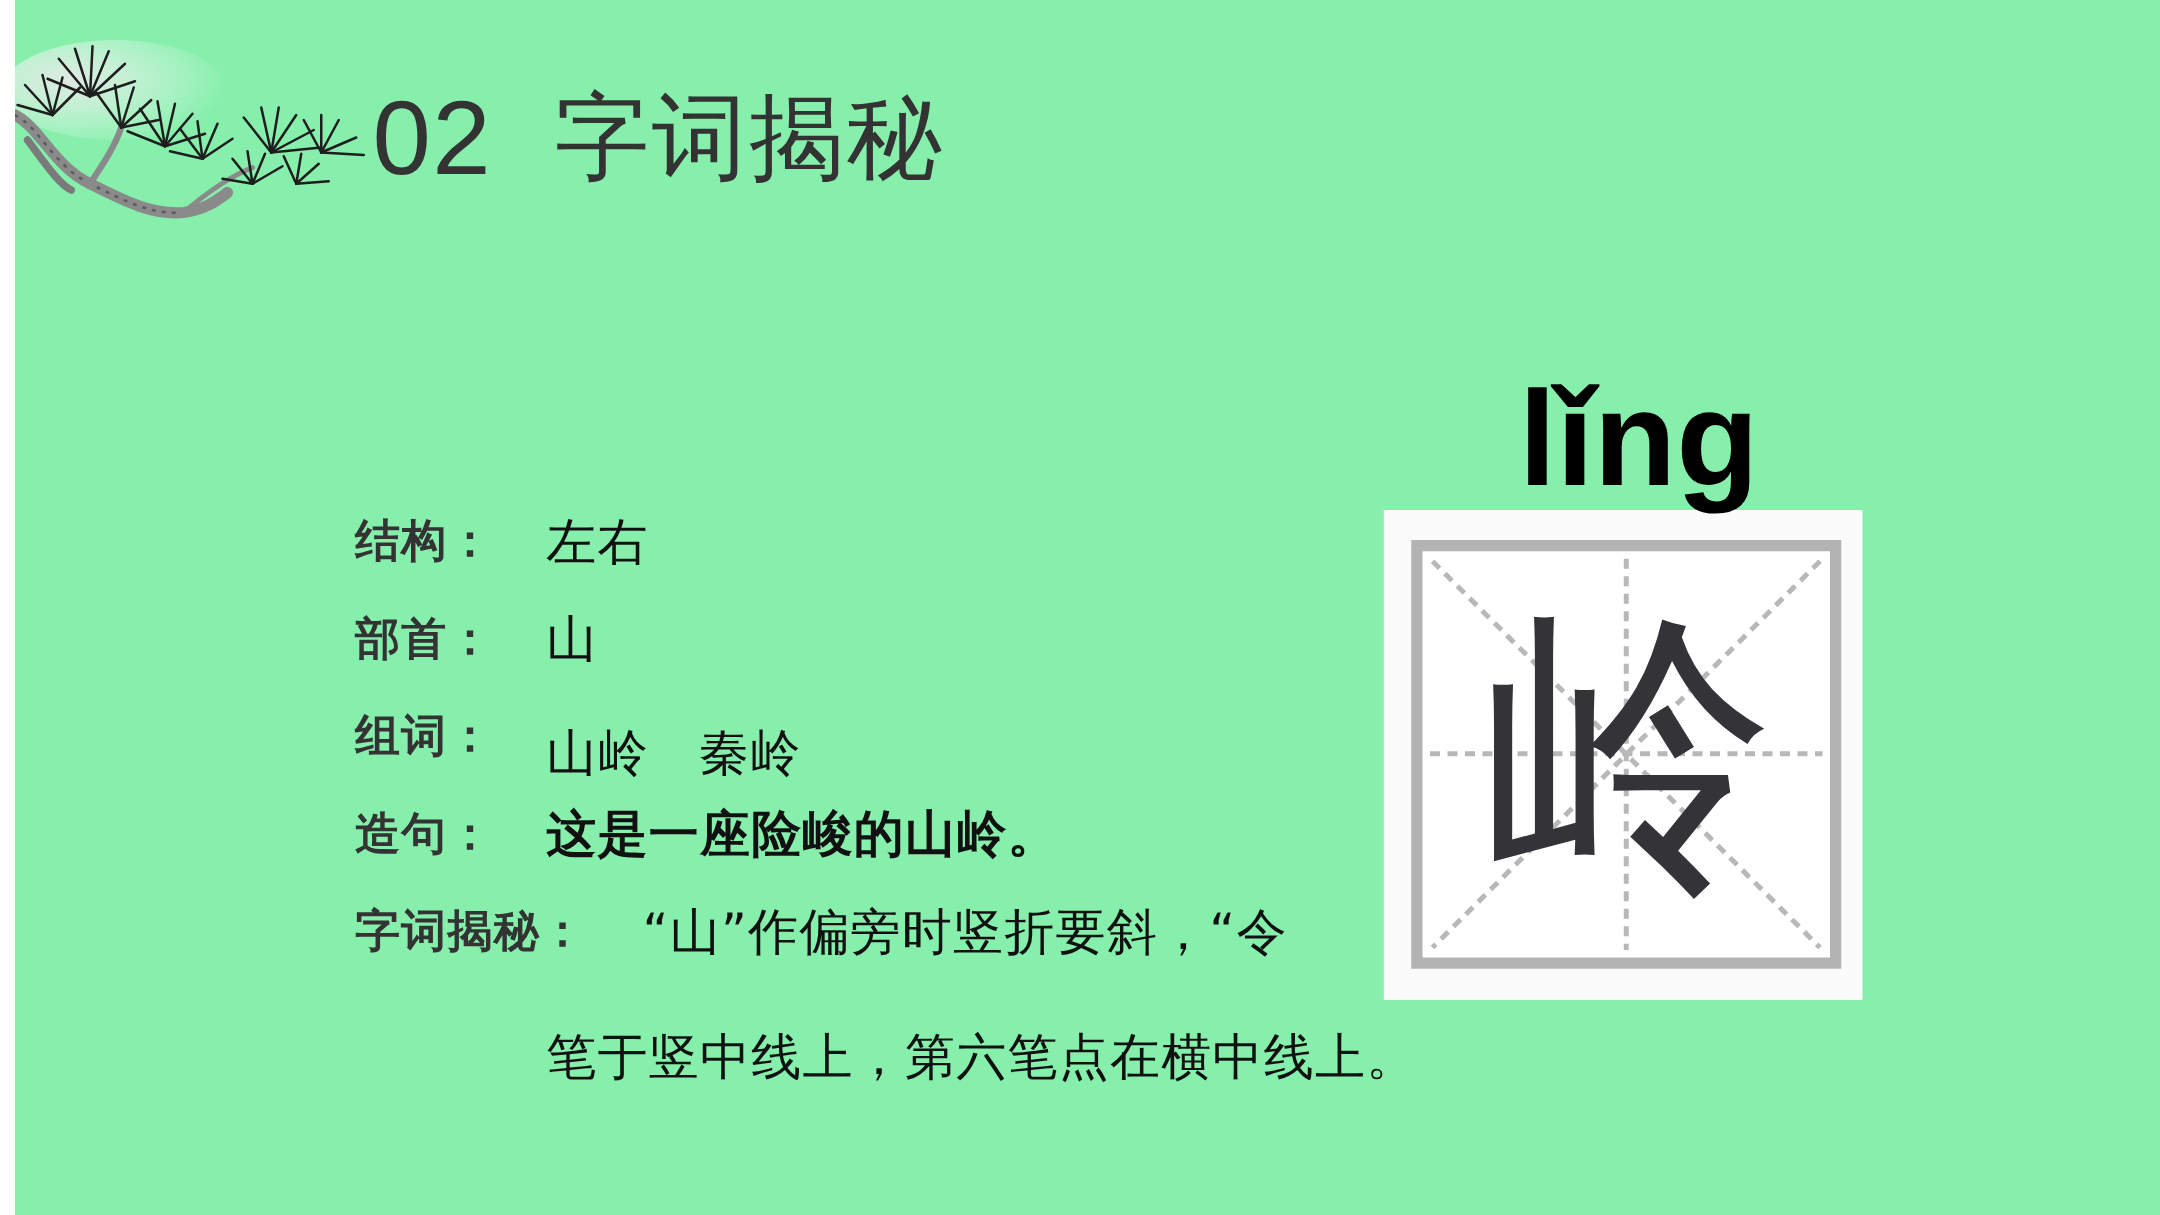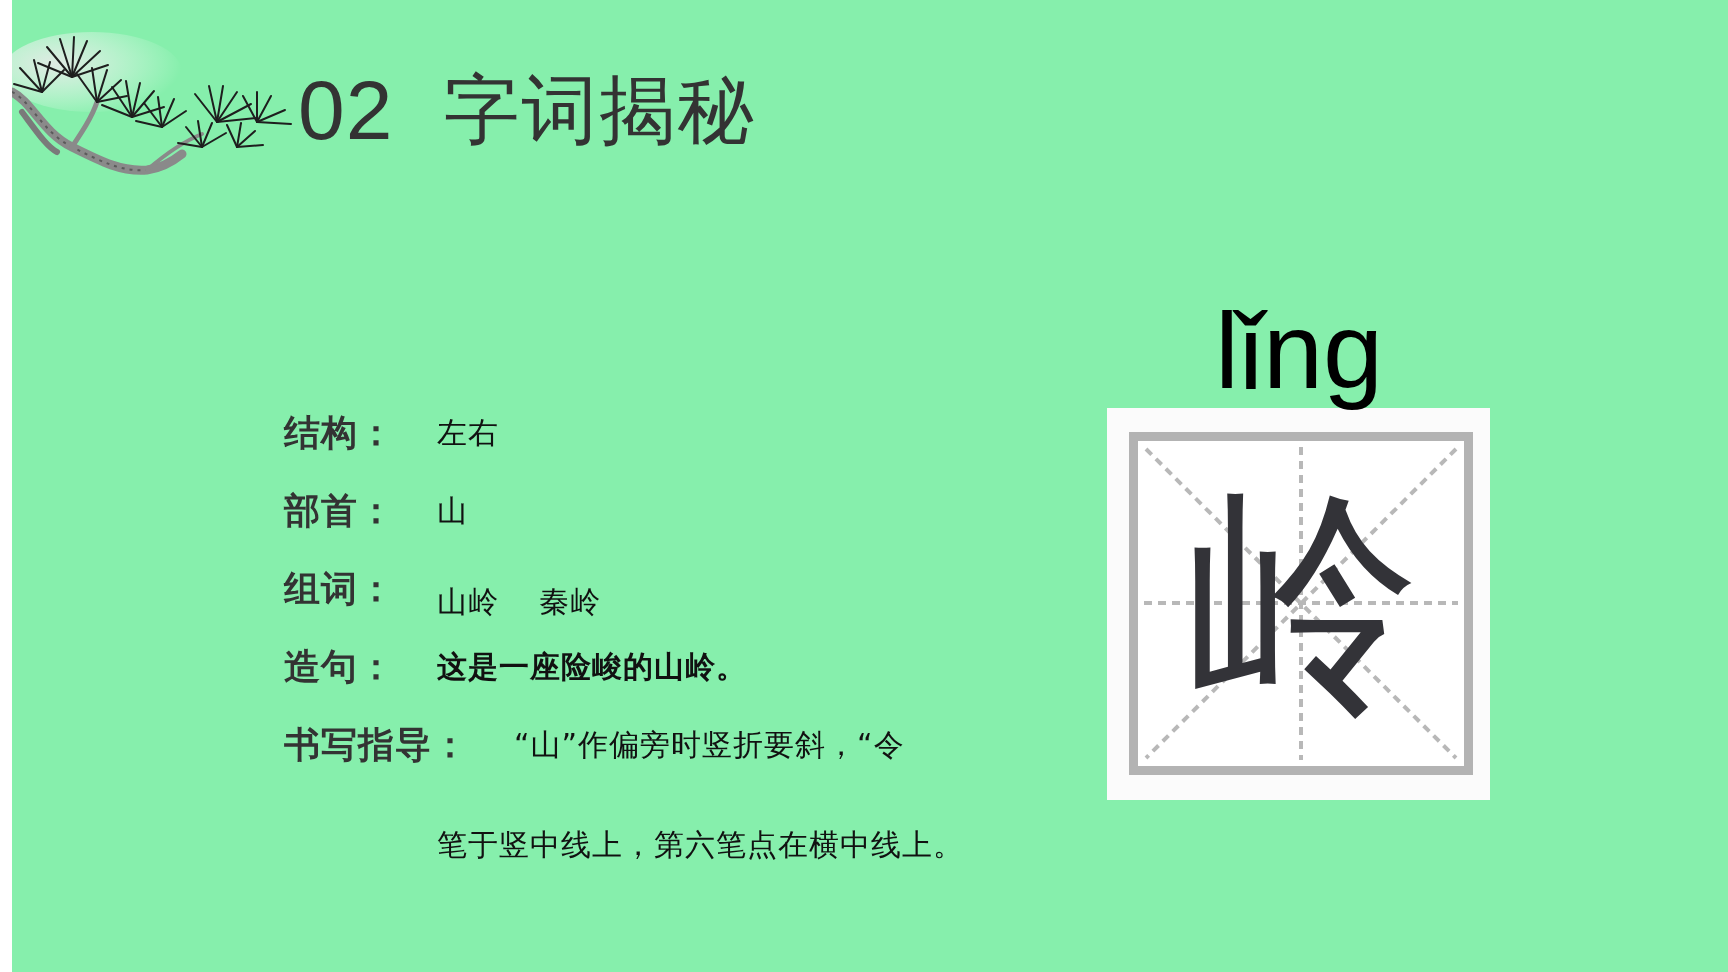--- a/index.html
+++ b/index.html
@@ -38,34 +38,34 @@
   .info { position: absolute; left: 272px; top: 405px; }
   .row {
     position: absolute; left: 0; height: 56px;
     display: flex; align-items: center; white-space: nowrap;
   }
   .label {
     font-size: 36px; font-weight: 700; color: #333333;
     letter-spacing: 1px;
   }
   .value {
-    position: absolute; font-size: 30px; font-weight: 400; color: #111111;
+    position: absolute; font-size: 40px; font-weight: 400; color: #111111;
     letter-spacing: 1px; white-space: nowrap;
   }
   .word-gap { display: inline-block; width: 40px; }
 
   
   .card-panel {
     position: absolute; left: 1095px; top: 408px; width: 383px; height: 392px;
     background: #fbfbfb;
   }
   .pinyin {
     position: absolute; left: 1203px; top: 292px;
     font-family: "Liberation Sans", sans-serif;
-    font-size: 108px; font-weight: 400; color: #000000; line-height: 1.1;
+    font-size: 108px; font-weight: 700; color: #000000; line-height: 1.1;
   }
   .grid-box {
     position: absolute; left: 1117px; top: 432px; width: 326px; height: 325px;
     border: 9px solid #b3b3b3; background: #ffffff;
   }
   .grid-box svg { position: absolute; left: 0; top: 0; width: 326px; height: 325px; }
   .big-char {
     position: absolute; left: 0; top: 0; width: 326px; height: 325px;
     display: flex; align-items: center; justify-content: center;
     font-size: 236px; line-height: 1; color: #333338; font-weight: 400;
@@ -180,21 +180,21 @@
       <span class="label">组词：</span>
       <span class="value" style="left:153px;margin-top:27px;">
         <span>山岭</span><span class="word-gap"></span><span>秦岭</span>
       </span>
     </div>
     <div class="row" style="top:234px;text-align:right;">
       <span class="label">造句：</span>
       <span class="value" style="left:153px;font-weight:bold;">这是一座险峻的山岭。</span>
     </div>
     <div class="row" style="top:312px;">
-      <span class="label">书写指导：</span>
+      <span class="label">字词揭秘：</span>
       <span class="value" style="left:230px;">“山”作偏旁时竖折要斜，“令</span>
     </div>
     <div class="row" style="top:390px;">
       <span class="value" style="left:153px;margin-top:44px;">笔于竖中线上，第六笔点在横中线上。</span>
     </div>
   </div>
 
   <div class="card-panel"></div>
   <div class="pinyin">lǐng</div>
   <div class="grid-box">

